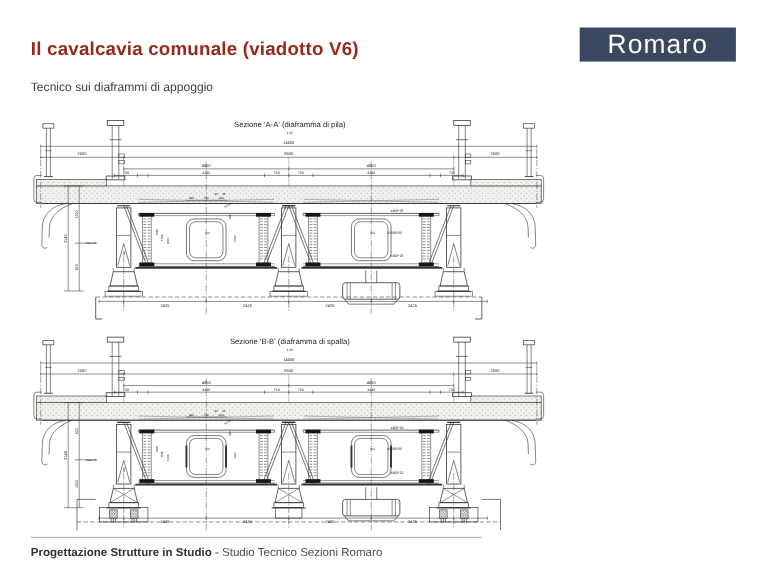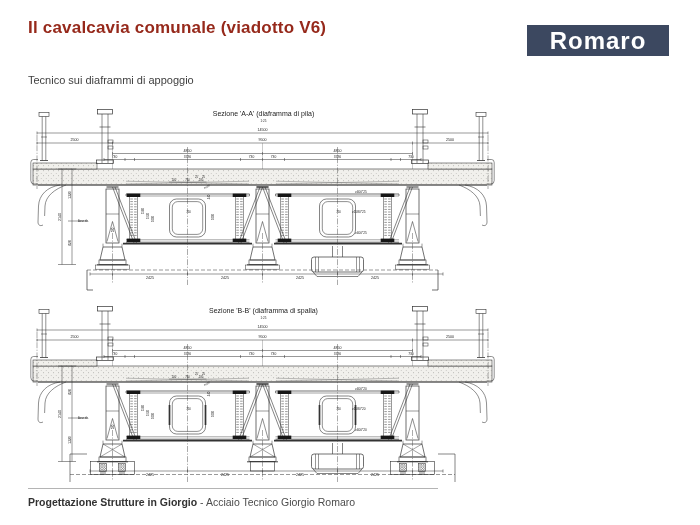--- a/index.html
+++ b/index.html
@@ -1,30 +1,30 @@
 <!DOCTYPE html>
 <html><head>
 <meta charset="utf-8">
 <style>
   html,body{margin:0;padding:0;}
   body{
     width:700px;height:525px;position:relative;background:#ffffff;
     font-family:"Liberation Sans",sans-serif;overflow:hidden;
   }
   .title{
-    position:absolute;left:28px;top:18px;font-size:17px;font-weight:bold;
+    position:absolute;left:28px;top:35px;font-size:17px;font-weight:bold;
     letter-spacing:.2px;
   }
   .subtitle{
     position:absolute;left:28px;top:74px;font-size:11px;color:#3f3f3f;
   }
   .logo{
     position:absolute;left:527px;top:25px;width:142px;height:31px;
     display:flex;align-items:center;justify-content:center;
-    color:#ffffff;font-weight:bold;font-size:24px;letter-spacing:1px;
+    color:#ffffff;font-weight:normal;font-size:24px;letter-spacing:1px;
   }
   .drawing{position:absolute;left:30px;}
   .drawing svg{display:block;font-family:"Liberation Sans",sans-serif;}
   .footer-line{position:absolute;left:28px;top:488px;width:410px;height:1px;background:#b4b4b4;}
   .footer{position:absolute;left:28px;top:496px;font-size:10.5px;color:#4c4c4c;}
   .footer b{color:#323232;}
 </style>
 </head>
 <body>
 
@@ -809,13 +809,13 @@
         <line x1="82.5" y1="126" x2="82.5" y2="176" stroke="#444" stroke-width="0.45" stroke-dasharray="6 1.5 1.2 1.5"></line>
         <line x1="232.5" y1="126" x2="232.5" y2="176" stroke="#444" stroke-width="0.45" stroke-dasharray="6 1.5 1.2 1.5"></line>
         <line x1="382.5" y1="126" x2="382.5" y2="176" stroke="#444" stroke-width="0.45" stroke-dasharray="6 1.5 1.2 1.5"></line>
         <line x1="7" y1="28" x2="7" y2="82" stroke="#444" stroke-width="0.45" stroke-dasharray="6 1.5 1.2 1.5"></line>
         <line x1="458" y1="28" x2="458" y2="82" stroke="#444" stroke-width="0.45" stroke-dasharray="6 1.5 1.2 1.5"></line>
       </g>
     </svg>
   </div>
 
 <div class="footer-line"></div>
-<div class="footer"><b>Progettazione Strutture in Giorgio</b><span> - Acciaio Tecnico Giorgio Romaro</span></div>
+<div class="footer"><b>Progettazione Strutture in Studio</b><span> - Studio Tecnico Sezioni Romaro</span></div>
 
 </body></html>

